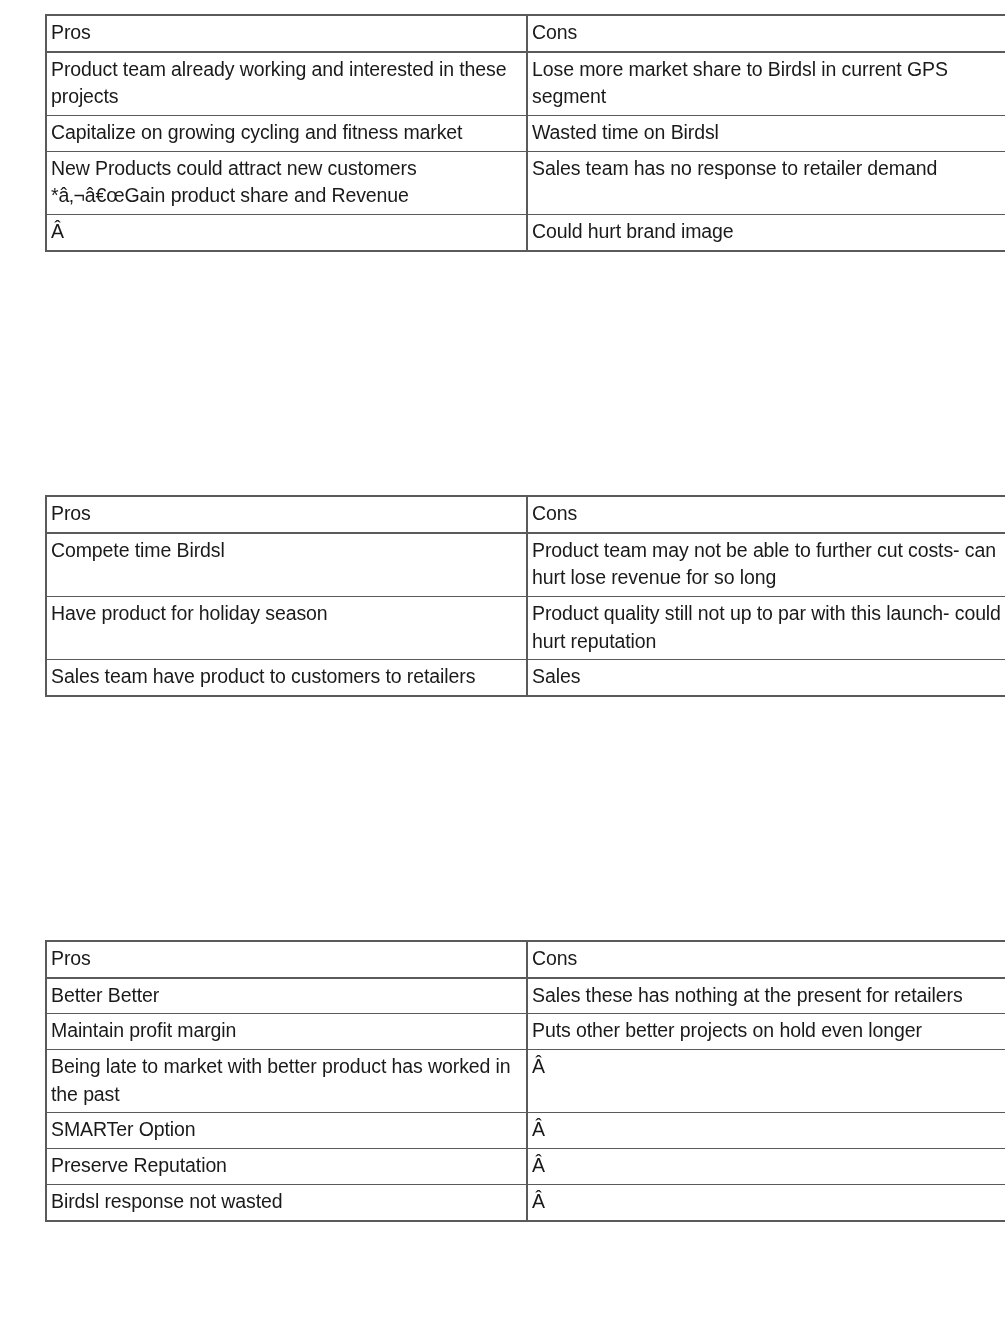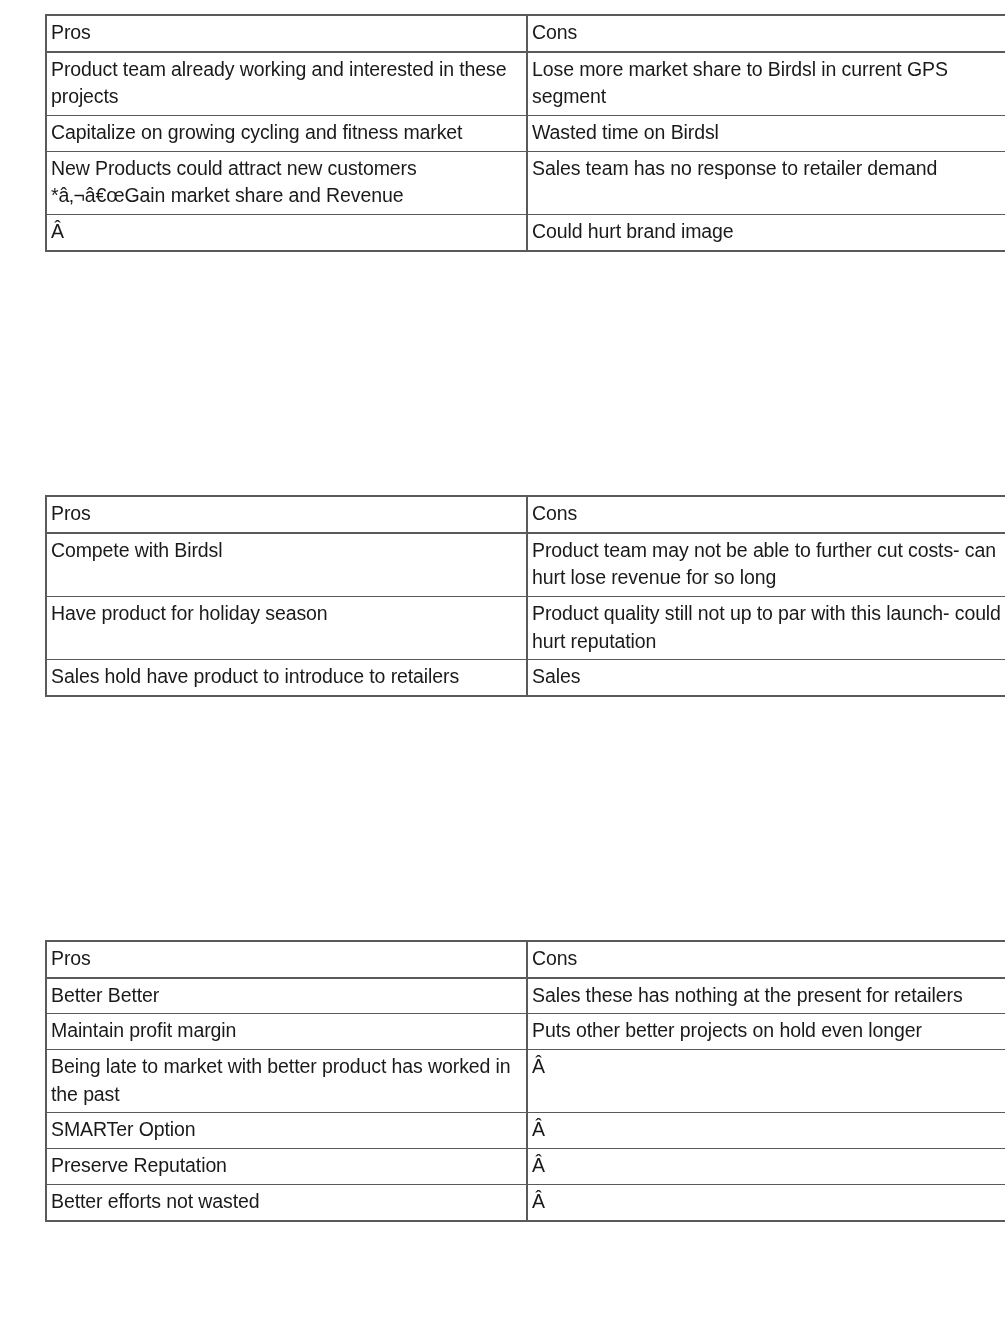--- a/index.html
+++ b/index.html
@@ -81,50 +81,50 @@
       </tr>
       <tr>
         <td class="col-left">Product team already working and interested in these projects</td>
         <td>Lose more market share to Birdsl in current GPS segment</td>
       </tr>
       <tr>
         <td class="col-left">Capitalize on growing cycling and fitness market</td>
         <td>Wasted time on Birdsl</td>
       </tr>
       <tr>
-        <td class="col-left">New Products could attract new customers *â‚¬â€œGain market share and Revenue</td>
+        <td class="col-left">New Products could attract new customers *â‚¬â€œGain product share and Revenue</td>
         <td>Sales team has no response to retailer demand</td>
       </tr>
       <tr>
         <td class="col-left">Â</td>
         <td>Could hurt brand image</td>
       </tr>
     </tbody>
   </table>
 
   <table class="pc-table" id="table-2">
     <colgroup>
         <col class="col-pros">
         <col class="col-cons">
       </colgroup>
     <tbody>
       <tr class="head-row">
         <td class="col-left">Pros</td>
         <td>Cons</td>
       </tr>
       <tr>
-        <td class="col-left">Compete with Birdsl</td>
+        <td class="col-left">Compete time Birdsl</td>
         <td>Product team may not be able to further cut costs- can hurt lose revenue for so long</td>
       </tr>
       <tr>
         <td class="col-left">Have product for holiday season</td>
         <td>Product quality still not up to par with this launch- could hurt reputation</td>
       </tr>
       <tr>
-        <td class="col-left">Sales hold have product to introduce to retailers</td>
+        <td class="col-left">Sales team have product to customers to retailers</td>
         <td>Sales</td>
       </tr>
     </tbody>
   </table>
 
   <table class="pc-table" id="table-3">
     <colgroup>
         <col class="col-pros">
         <col class="col-cons">
       </colgroup>
@@ -147,19 +147,19 @@
       </tr>
       <tr>
         <td class="col-left">SMARTer Option</td>
         <td>Â</td>
       </tr>
       <tr>
         <td class="col-left">Preserve Reputation</td>
         <td>Â</td>
       </tr>
       <tr>
-        <td class="col-left">Better efforts not wasted</td>
+        <td class="col-left">Birdsl response not wasted</td>
         <td>Â</td>
       </tr>
     </tbody>
   </table>
 
 </div>
 
 </body></html>

